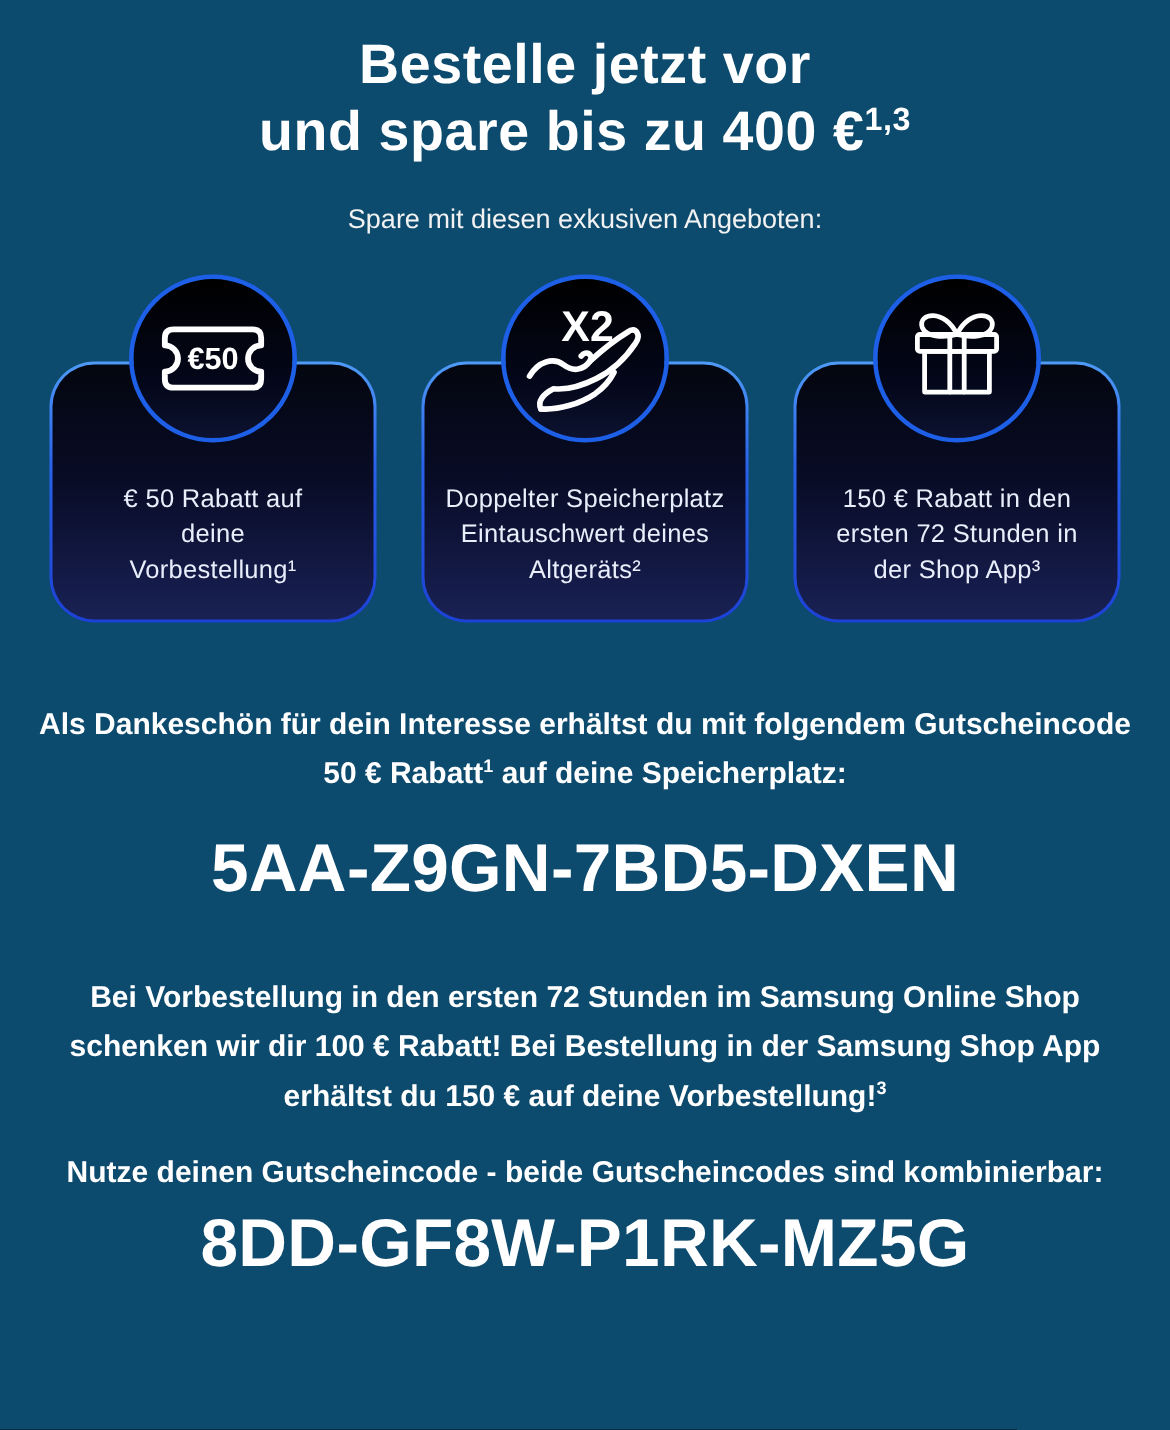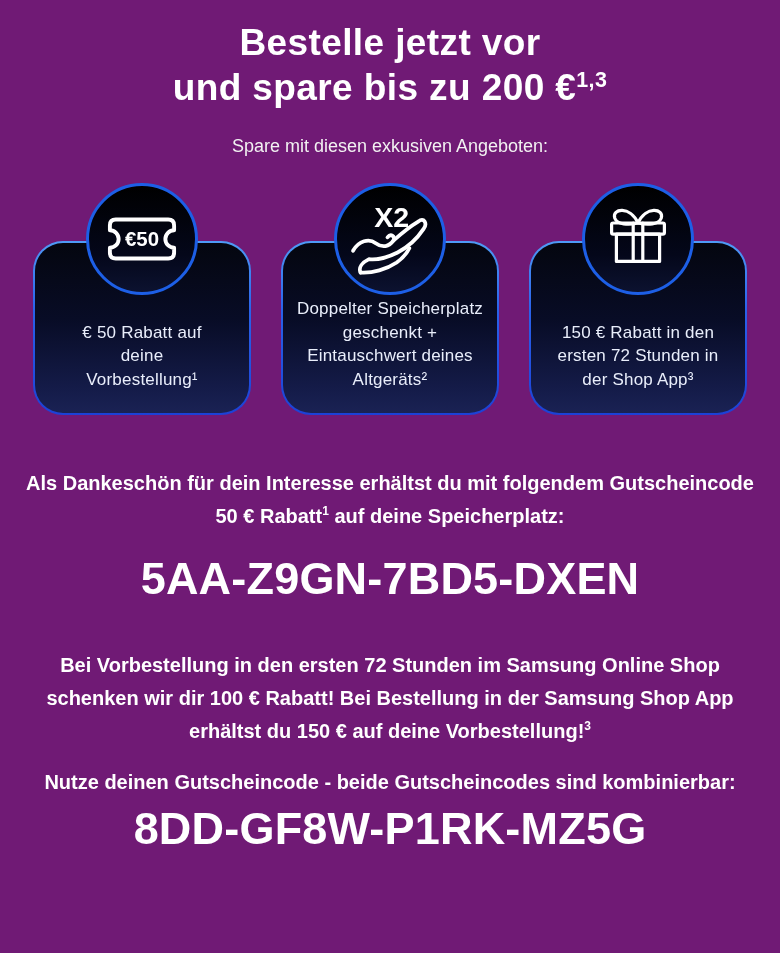--- a/index.html
+++ b/index.html
@@ -2,21 +2,21 @@
 <html><head>
 <meta charset="utf-8">
 <style>
   * { box-sizing: border-box; margin: 0; padding: 0; }
   html, body { background: #000; }
   body {
     width: 780px; height: 953px; overflow: hidden; margin: 0 auto;
     font-family: "Liberation Sans", "DejaVu Sans", sans-serif;
     color: #fff;
   }
-  .page { width: 780px; height: 953px; background: #701a75; padding-top: 20px; }
+  .page { width: 780px; height: 953px; background: #0c4a6e; padding-top: 20px; }
 
   
   .header { text-align: center; }
   .title { font-size: 37px; line-height: 45px; font-weight: 700; letter-spacing: 0.4px; }
   .title sup { font-size: 58%; vertical-align: super; line-height: 0; }
   .subtitle { margin-top: 26px; font-size: 18px; font-weight: 400; color: #f2f2f2; }
 
   
   .cards { display: flex; gap: 30px; padding: 0 33px; margin-top: 84px; }
   .card {
@@ -62,21 +62,21 @@
     font-size: 21px; font-weight: 700; letter-spacing: 0.4px; text-align: center; cursor: pointer;
   }
 </style>
 </head>
 <body>
 
 <div class="page">
 
   <div class="header">
     <h1 class="title"><span>Bestelle jetzt vor</span><br>
-      <span>und spare bis zu 200 €</span><sup>1,3</sup>
+      <span>und spare bis zu 400 €</span><sup>1,3</sup>
     </h1>
     <p class="subtitle">Spare mit diesen exkusiven Angeboten:</p>
   </div>
 
   <div class="cards">
 
     <div class="card">
       <div class="badge">
         <svg class="icon" width="72" height="48" viewBox="0 0 74 48">
           <path d="M10,4 H64 Q70,4 70,10 V15 A8.5,8.5 0 0 0 70,33 V38 Q70,44 64,44 H10 Q4,44 4,38 V33 A8.5,8.5 0 0 0 4,15 V10 Q4,4 10,4 Z" stroke-width="4"></path>
@@ -97,21 +97,20 @@
         <svg class="icon" width="84" height="84" viewBox="0 0 100 100">
           <text x="52" y="36" text-anchor="middle" font-size="34">X2</text>
           <path d="M6,64 C13,52 25,49 33,55 C41,61 49,59 54,52 C57,47 51,43 47,48" stroke-width="4.5"></path>
           <path d="M54,52 C64,43 74,35 84,29 C90,24 95,31 90,38 C82,50 71,60 59,66 C47,72 34,75 25,74 C17,78 12,84 15,90" stroke-width="4.5"></path>
           <path d="M15,90 C29,91 46,86 58,78 C65,73 70,67 73,61" stroke-width="4.5"></path>
         </svg>
       </div>
       <div class="card-inner">
         <div class="card-text">
           <span class="line">Doppelter Speicherplatz</span>
-          <span class="line">geschenkt +</span>
           <span class="line">Eintauschwert deines</span>
           <span class="line">Altgeräts²</span>
         </div>
       </div>
     </div>
 
     <div class="card">
       <div class="badge">
         <svg class="icon" width="80" height="80" viewBox="0 0 100 100">
           <path d="M50,30 C40,8 17,12 21,24 C24,32 38,33 50,30 Z" stroke-width="4"></path>

